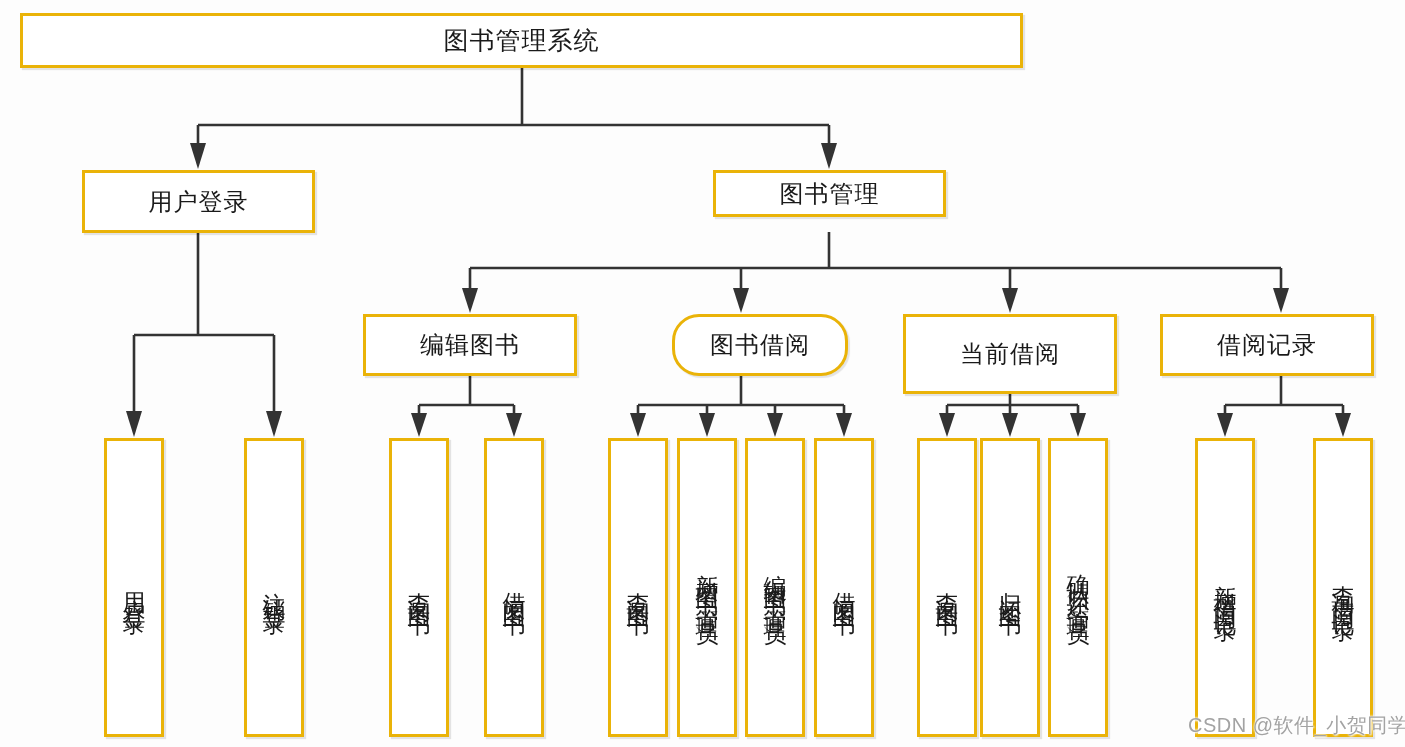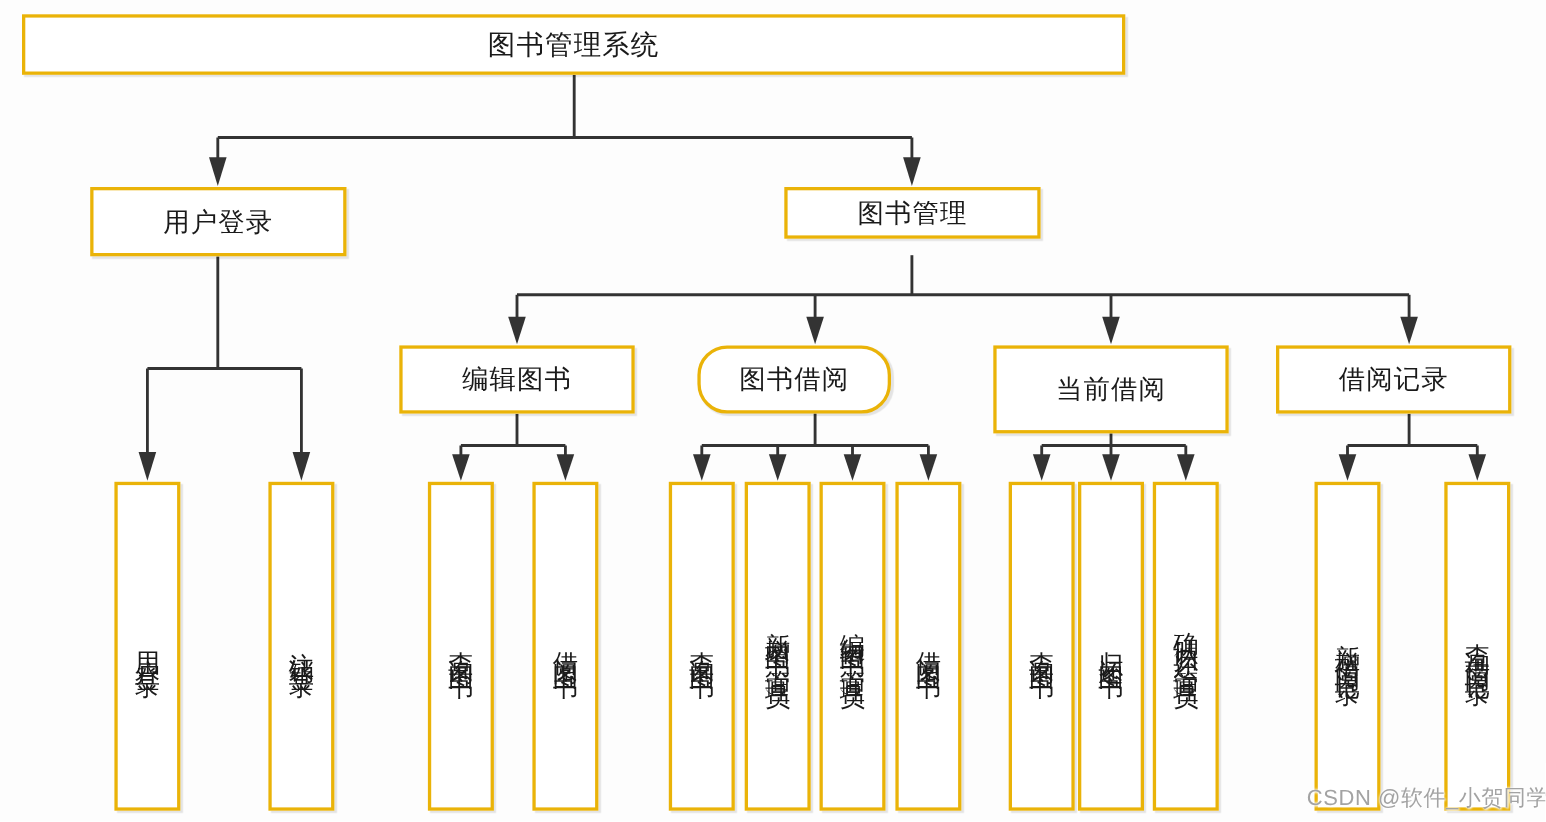--- a/index.html
+++ b/index.html
@@ -31,21 +31,21 @@
     letter-spacing:7px;
     line-height:1;
   }
   
   #n-root{left:20px;top:13px;width:1003px;height:55px;}
   
   #n-l2a{left:82px; top:170px;width:233px;height:63px;}
   #n-l2b{left:713px;top:170px;width:233px;height:47px;}
   
   #n-l3a{left:363px; top:314px;width:214px;height:62px;}
-  #n-l3b{left:634px; top:314px;width:176px;height:62px;border-radius:27px;}
+  #n-l3b{left:672px; top:314px;width:176px;height:62px;border-radius:27px;}
   #n-l3c{left:903px; top:314px;width:214px;height:80px;}
   #n-l3d{left:1160px;top:314px;width:214px;height:62px;}
   
   .leaf{top:438px;height:299px;width:60px;}
   #n-a1{left:104px;}  #n-a2{left:244px;}
   #n-b1{left:389px;}  #n-b2{left:484px;}
   #n-c1{left:608px;}  #n-c2{left:677px;}  #n-c3{left:745px;}  #n-c4{left:814px;}
   #n-d1{left:917px;}  #n-d2{left:980px;}  #n-d3{left:1048px;}
   #n-e1{left:1195px;} #n-e2{left:1313px;}
   .watermark{

